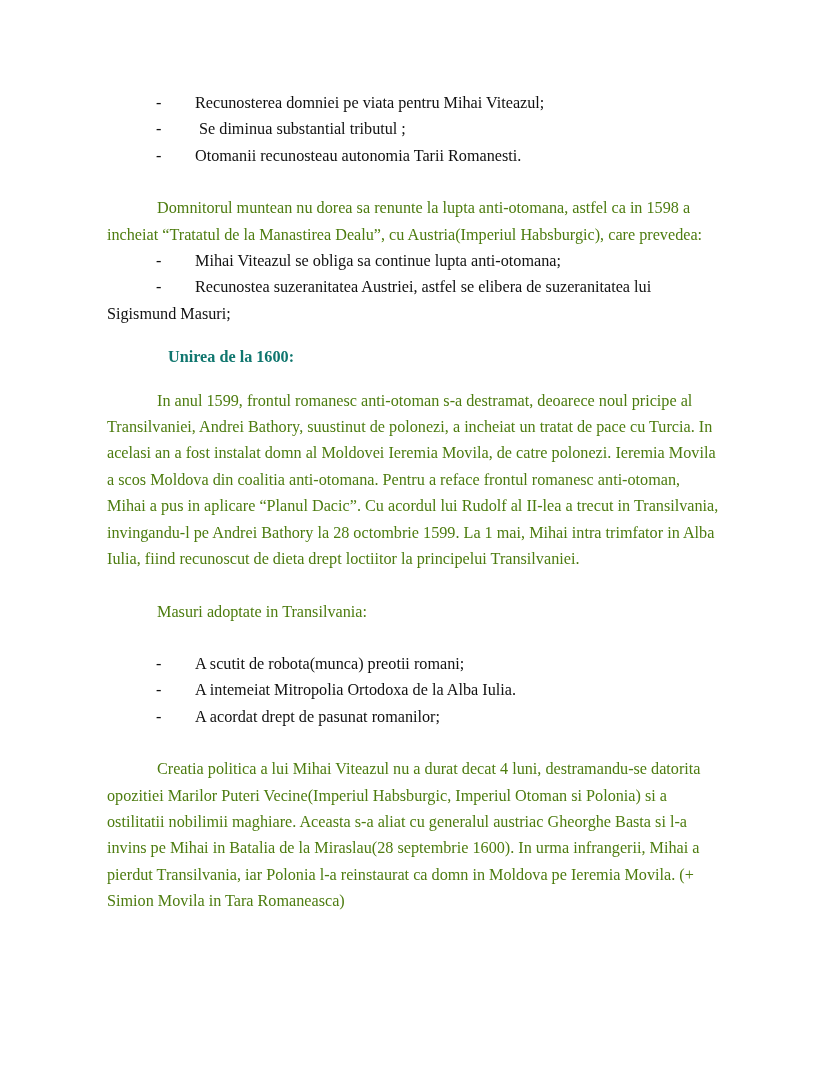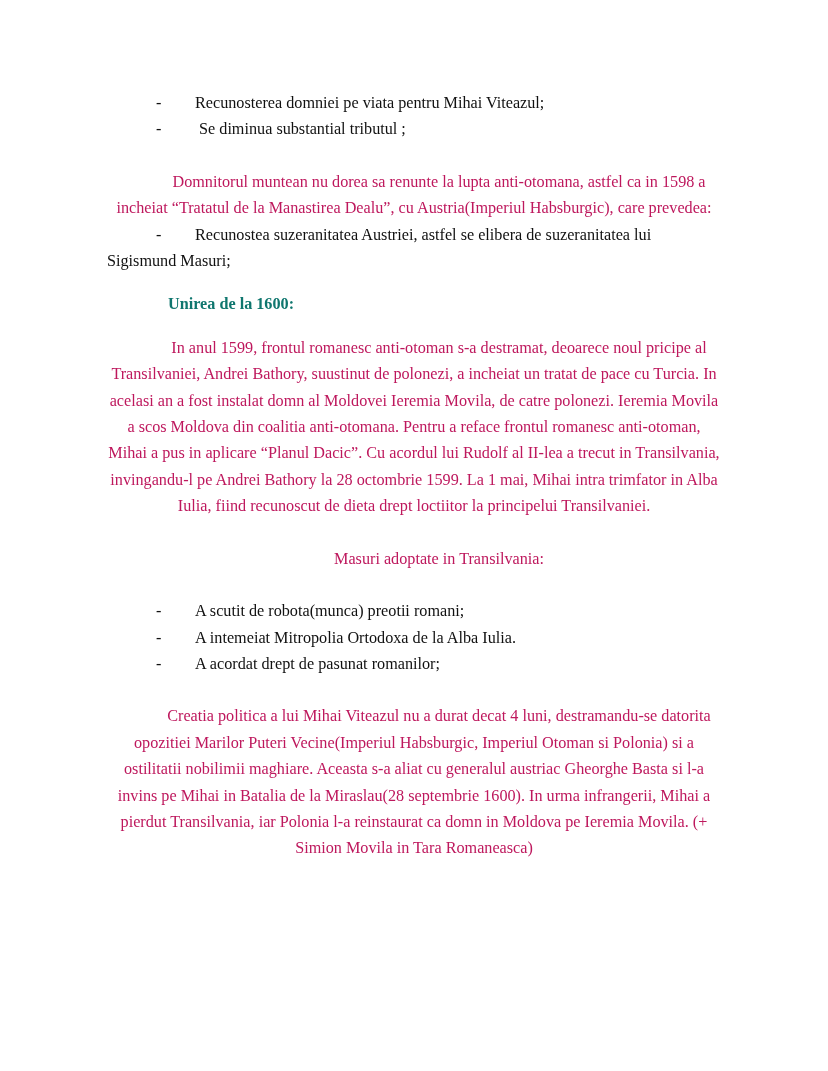--- a/index.html
+++ b/index.html
@@ -21,24 +21,24 @@
   }
   .doc-body {
     position: absolute;
     left: 107px;
     top: 90px;
     width: 614px;
   }
   .para {
     font-size: 16.2px;
     line-height: 26.4px;
-    text-align: center;
+    text-align: left;
     margin: 0;
     text-indent: 0;
-    color: #be185d;
+    color: #4d7c0f;
   }
   
   .para.indent {
     text-indent: 50px;
   }
   .heading {
     font-size: 16.2px;
     line-height: 26.4px;
     font-weight: bold;
     margin: 0;
@@ -72,27 +72,33 @@
 <div class="page">
   <div class="doc-body">
 
     <div>
       <div class="bullet-row">
         <span class="dash">-</span><span class="btext">Recunosterea domniei  pe viata pentru Mihai Viteazul;</span>
       </div>
       <div class="bullet-row">
         <span class="dash">-</span><span class="btext"> Se diminua substantial tributul ;</span>
       </div>
+      <div class="bullet-row">
+        <span class="dash">-</span><span class="btext">Otomanii recunosteau autonomia Tarii Romanesti.</span>
+      </div>
     </div>
 
     <div class="gap-lg"></div>
 
     <p class="para indent">Domnitorul muntean nu dorea sa renunte la lupta anti-otomana, astfel ca in 1598 a incheiat “Tratatul de la Manastirea Dealu”, cu Austria(Imperiul Habsburgic), care prevedea:</p>
 
     <div>
+      <div class="bullet-row">
+        <span class="dash">-</span><span class="btext">Mihai Viteazul se obliga sa continue lupta anti-otomana;</span>
+      </div>
       <div class="bullet-row">
         <span class="dash">-</span><span class="btext">Recunostea suzeranitatea Austriei, astfel se elibera de suzeranitatea lui Sigismund Masuri;</span>
       </div>
     </div>
 
     <div class="gap-md"></div>
 
     <p class="heading">Unirea de la 1600:</p>
 
     <div class="gap-md"></div>

